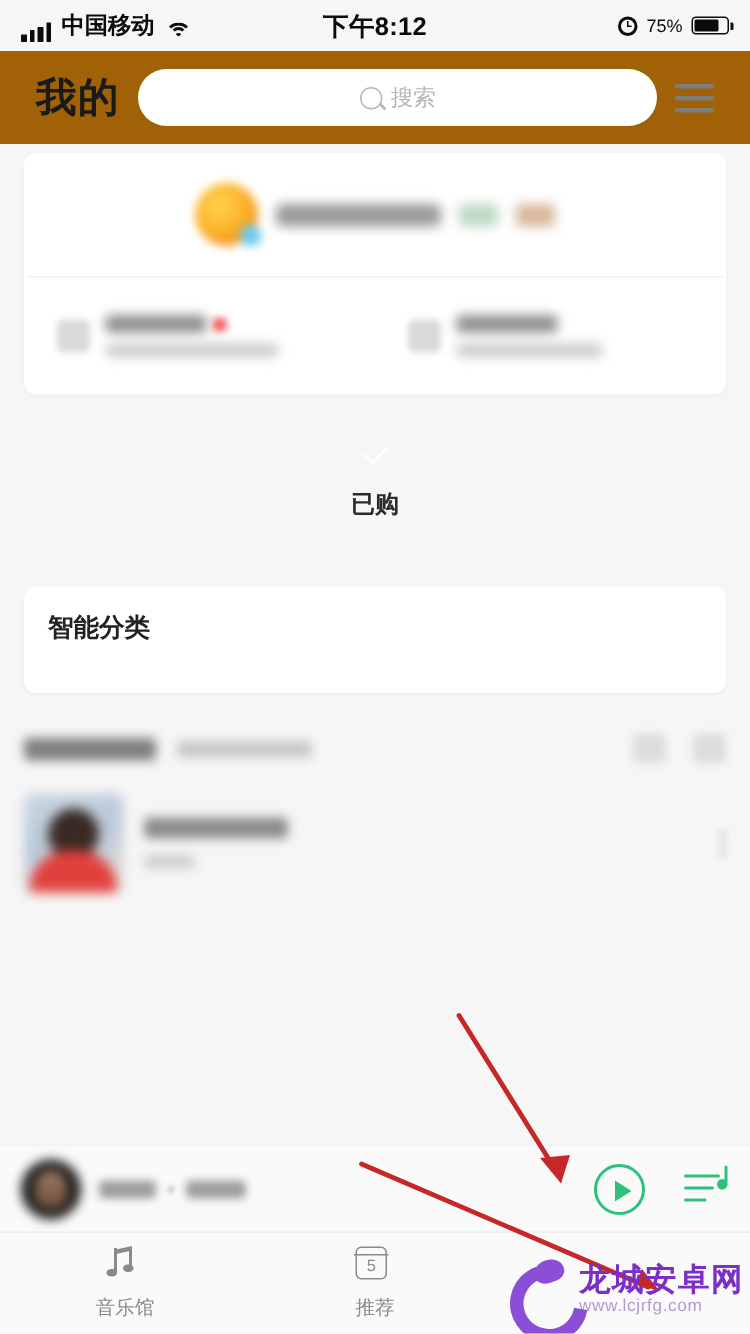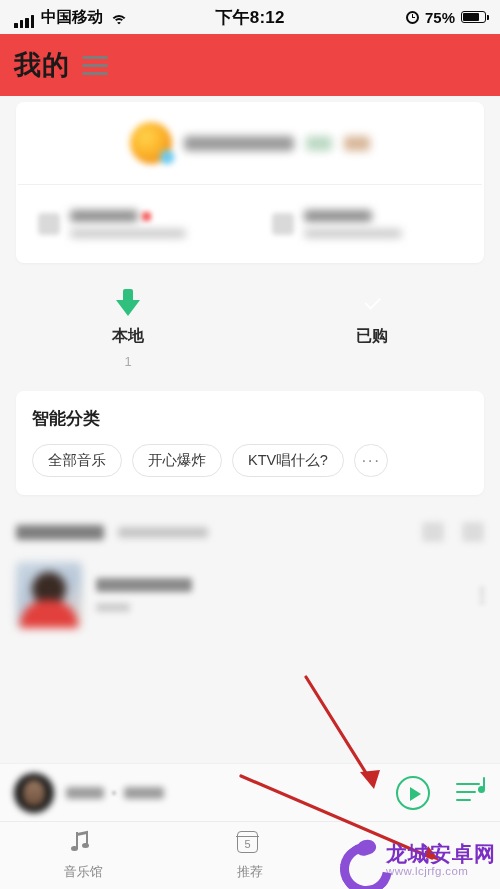--- a/index.html
+++ b/index.html
@@ -30,27 +30,27 @@
   .wifi span { position:absolute; left:50%; transform:translateX(-50%); border:2px solid #0b0b0b;
      border-bottom-color:transparent; border-left-color:transparent; border-right-color:transparent;
      border-radius:50%; }
   .wifi span:nth-child(1){width:18px;height:18px;top:0;}
   .wifi span:nth-child(2){width:11px;height:11px;top:3.5px;}
   .wifi span:nth-child(3){width:5px;height:5px;top:7px;border-width:2.2px;}
   .alarm { width:13px; height:13px; border:2px solid #0b0b0b; border-radius:50%; position:relative; }
   .alarm::before,.alarm::after{content:"";position:absolute;background:#0b0b0b;}
   .alarm::before{width:1.6px;height:4px;left:3.6px;top:1.4px;}
   .alarm::after{width:3px;height:1.6px;left:3.6px;top:4px;}
-  .battpct { font-size:15px; font-weight:bold; }
+  .battpct { font-size:12px; font-weight:normal; }
   .batt { width:25px; height:12.5px; border:1.6px solid #0b0b0b; border-radius:3px; position:relative; padding:1.3px; }
   .batt::after{content:"";position:absolute;right:-3.6px;top:3.5px;width:2px;height:5px;background:#0b0b0b;border-radius:0 1px 1px 0;}
   .batt i { display:block; height:100%; background:#0b0b0b; border-radius:1px; }
 
   
-  .header { height:62px; display:flex; align-items:center; padding:0 14px; gap:12px; background:#ef4444; }
+  .header { height:62px; display:flex; align-items:center; padding:0 24px; gap:12px; background:#a16207; }
   .page-title { font-size:27px; font-weight:bold; color:#1a1a1a; letter-spacing:1px; white-space:nowrap; }
   .searchbar {
     flex:1; height:38px; background:#fff; border-radius:19px;
     display:flex; align-items:center; justify-content:center; gap:6px;
     box-shadow:0 1px 2px rgba(0,0,0,.035);
   }
   .search-ico { width:15px; height:15px; border:1.7px solid #b8b8b8; border-radius:50%; position:relative; }
   .search-ico::after { content:""; position:absolute; width:6px; height:1.7px; background:#b8b8b8;
      right:-4.5px; bottom:0px; transform:rotate(45deg); border-radius:1px; }
   .search-ph { font-size:15px; color:#b5b5b5; }
@@ -221,20 +221,24 @@
     <span class="alarm"></span>
     <span class="battpct">75%</span>
     <span class="batt">
         <i style="width:75%"></i>
       </span>
   </div>
 </div>
 
 <div class="header">
   <div class="page-title">我的</div>
+  <div class="searchbar">
+    <span class="search-ico"></span>
+    <span class="search-ph">搜索</span>
+  </div>
   <div class="hamburger">
       <i></i>
       <i></i>
       <i></i>
     </div>
 </div>
 
 <div class="card profile-card">
   <div class="profile-top">
     <span class="avatar-img"></span>
@@ -259,39 +263,28 @@
       <span class="pb-lines">
         <span class="blur-text pbl-a"></span>
         <span class="blur-text pbl-b short"></span>
       </span>
     </div>
   </div>
 </div>
 
 <div class="stats">
   <div class="stat">
-    <span class="stat-ico"><span class="ic-down"></span></span>
-    <span class="stat-label">本地</span>
-    <span class="stat-count">1</span>
-  </div>
-  <div class="stat">
     <span class="stat-ico"><span class="ic-check"></span></span>
     <span class="stat-label">已购</span>
     <span class="stat-count"></span>
   </div>
 </div>
 
 <div class="card smart-card">
   <div class="smart-title">智能分类</div>
-  <div class="chips">
-    <div class="chip">全部音乐</div>
-    <div class="chip">开心爆炸</div>
-    <div class="chip">KTV唱什么?</div>
-    <div class="chip more">···</div>
-  </div>
 </div>
 
 <div class="plsec">
   <div class="plsec-head">
     <span class="psh-a"></span>
     <span class="psh-b"></span>
     <span class="psh-spacer"></span>
     <span class="psh-ico"></span>
     <span class="psh-ico"></span>
   </div>

